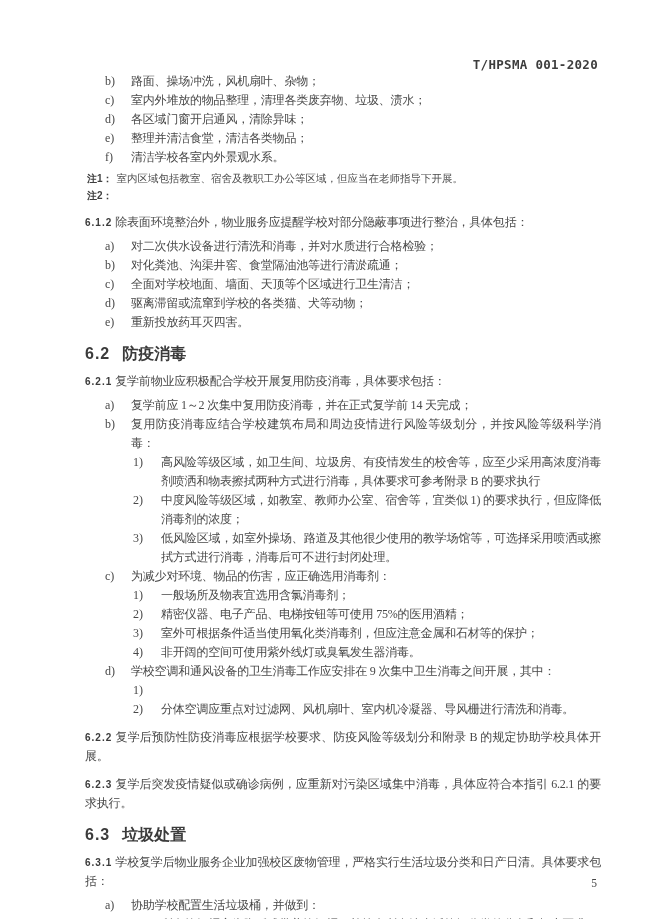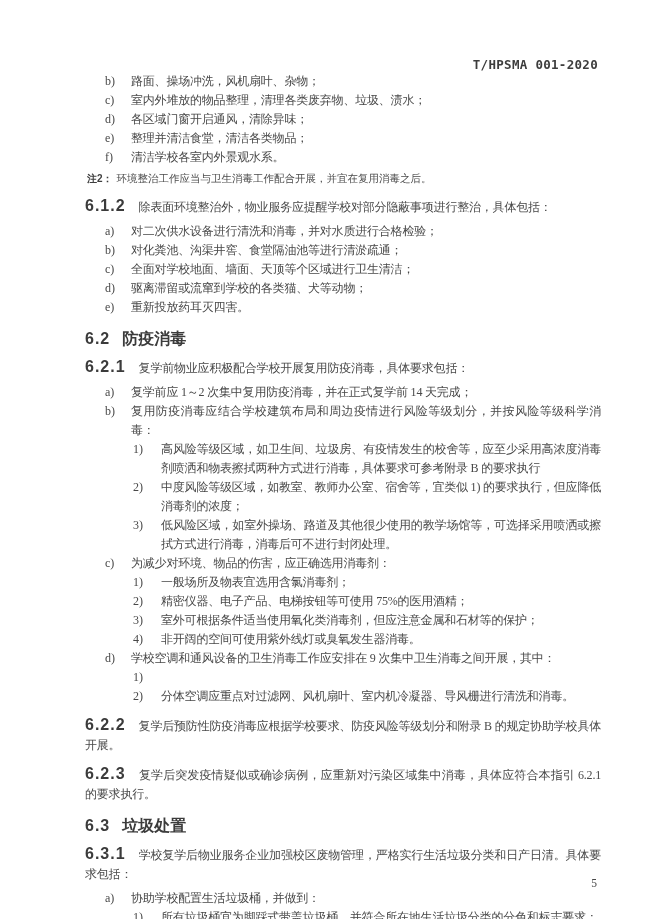--- a/index.html
+++ b/index.html
@@ -57,23 +57,23 @@
     font-family: "Liberation Sans", "DejaVu Sans", sans-serif;
     font-size: 10px;
     margin-right: 4px;
     color: #3f3f3f;
     white-space: nowrap;
   }
   .clause { margin: 9px 0 5px; }
   .clause .cnum {
     font-family: "Liberation Sans", "DejaVu Sans", sans-serif;
     font-weight: bold;
-    font-size: 16px;
+    font-size: 10px;
     color: #3b3b3b;
-    margin-right: 13px;
+    margin-right: 3px;
     letter-spacing: 1px;
     white-space: nowrap;
   }
   .clause .ctxt { letter-spacing: -0.2px; }
   .heading {
     margin: 12px 0 5px;
     font-family: "Liberation Sans", "DejaVu Sans", sans-serif;
     font-weight: bold;
     font-size: 16px;
     color: #3b3b3b;
@@ -114,22 +114,25 @@
         <span class="lbl">e)</span>
         <span class="txt">整理并清洁食堂，清洁各类物品；</span>
       </div>
     <div class="li l1">
         <span class="lbl">f)</span>
         <span class="txt">清洁学校各室内外景观水系。</span>
       </div>
 
     <div class="notes-group">
       <div class="note">
+          <span class="nlbl">注1：</span>
+          <span class="ntxt">室内区域包括教室、宿舍及教职工办公等区域，但应当在老师指导下开展。</span>
+        </div>
+      <div class="note">
           <span class="nlbl">注2：</span>
-          <span class="ntxt">环境整治工作应当与卫生消毒工作配合开展，并宜在复用消毒之后。</span>
         </div>
     </div>
 
     <p class="clause"><span class="cnum">6.1.2</span><span class="ctxt">除表面环境整治外，物业服务应提醒学校对部分隐蔽事项进行整治，具体包括：</span></p>
 
     <div class="li l1">
         <span class="lbl">a)</span>
         <span class="txt">对二次供水设备进行清洗和消毒，并对水质进行合格检验；</span>
       </div>
     <div class="li l1">

